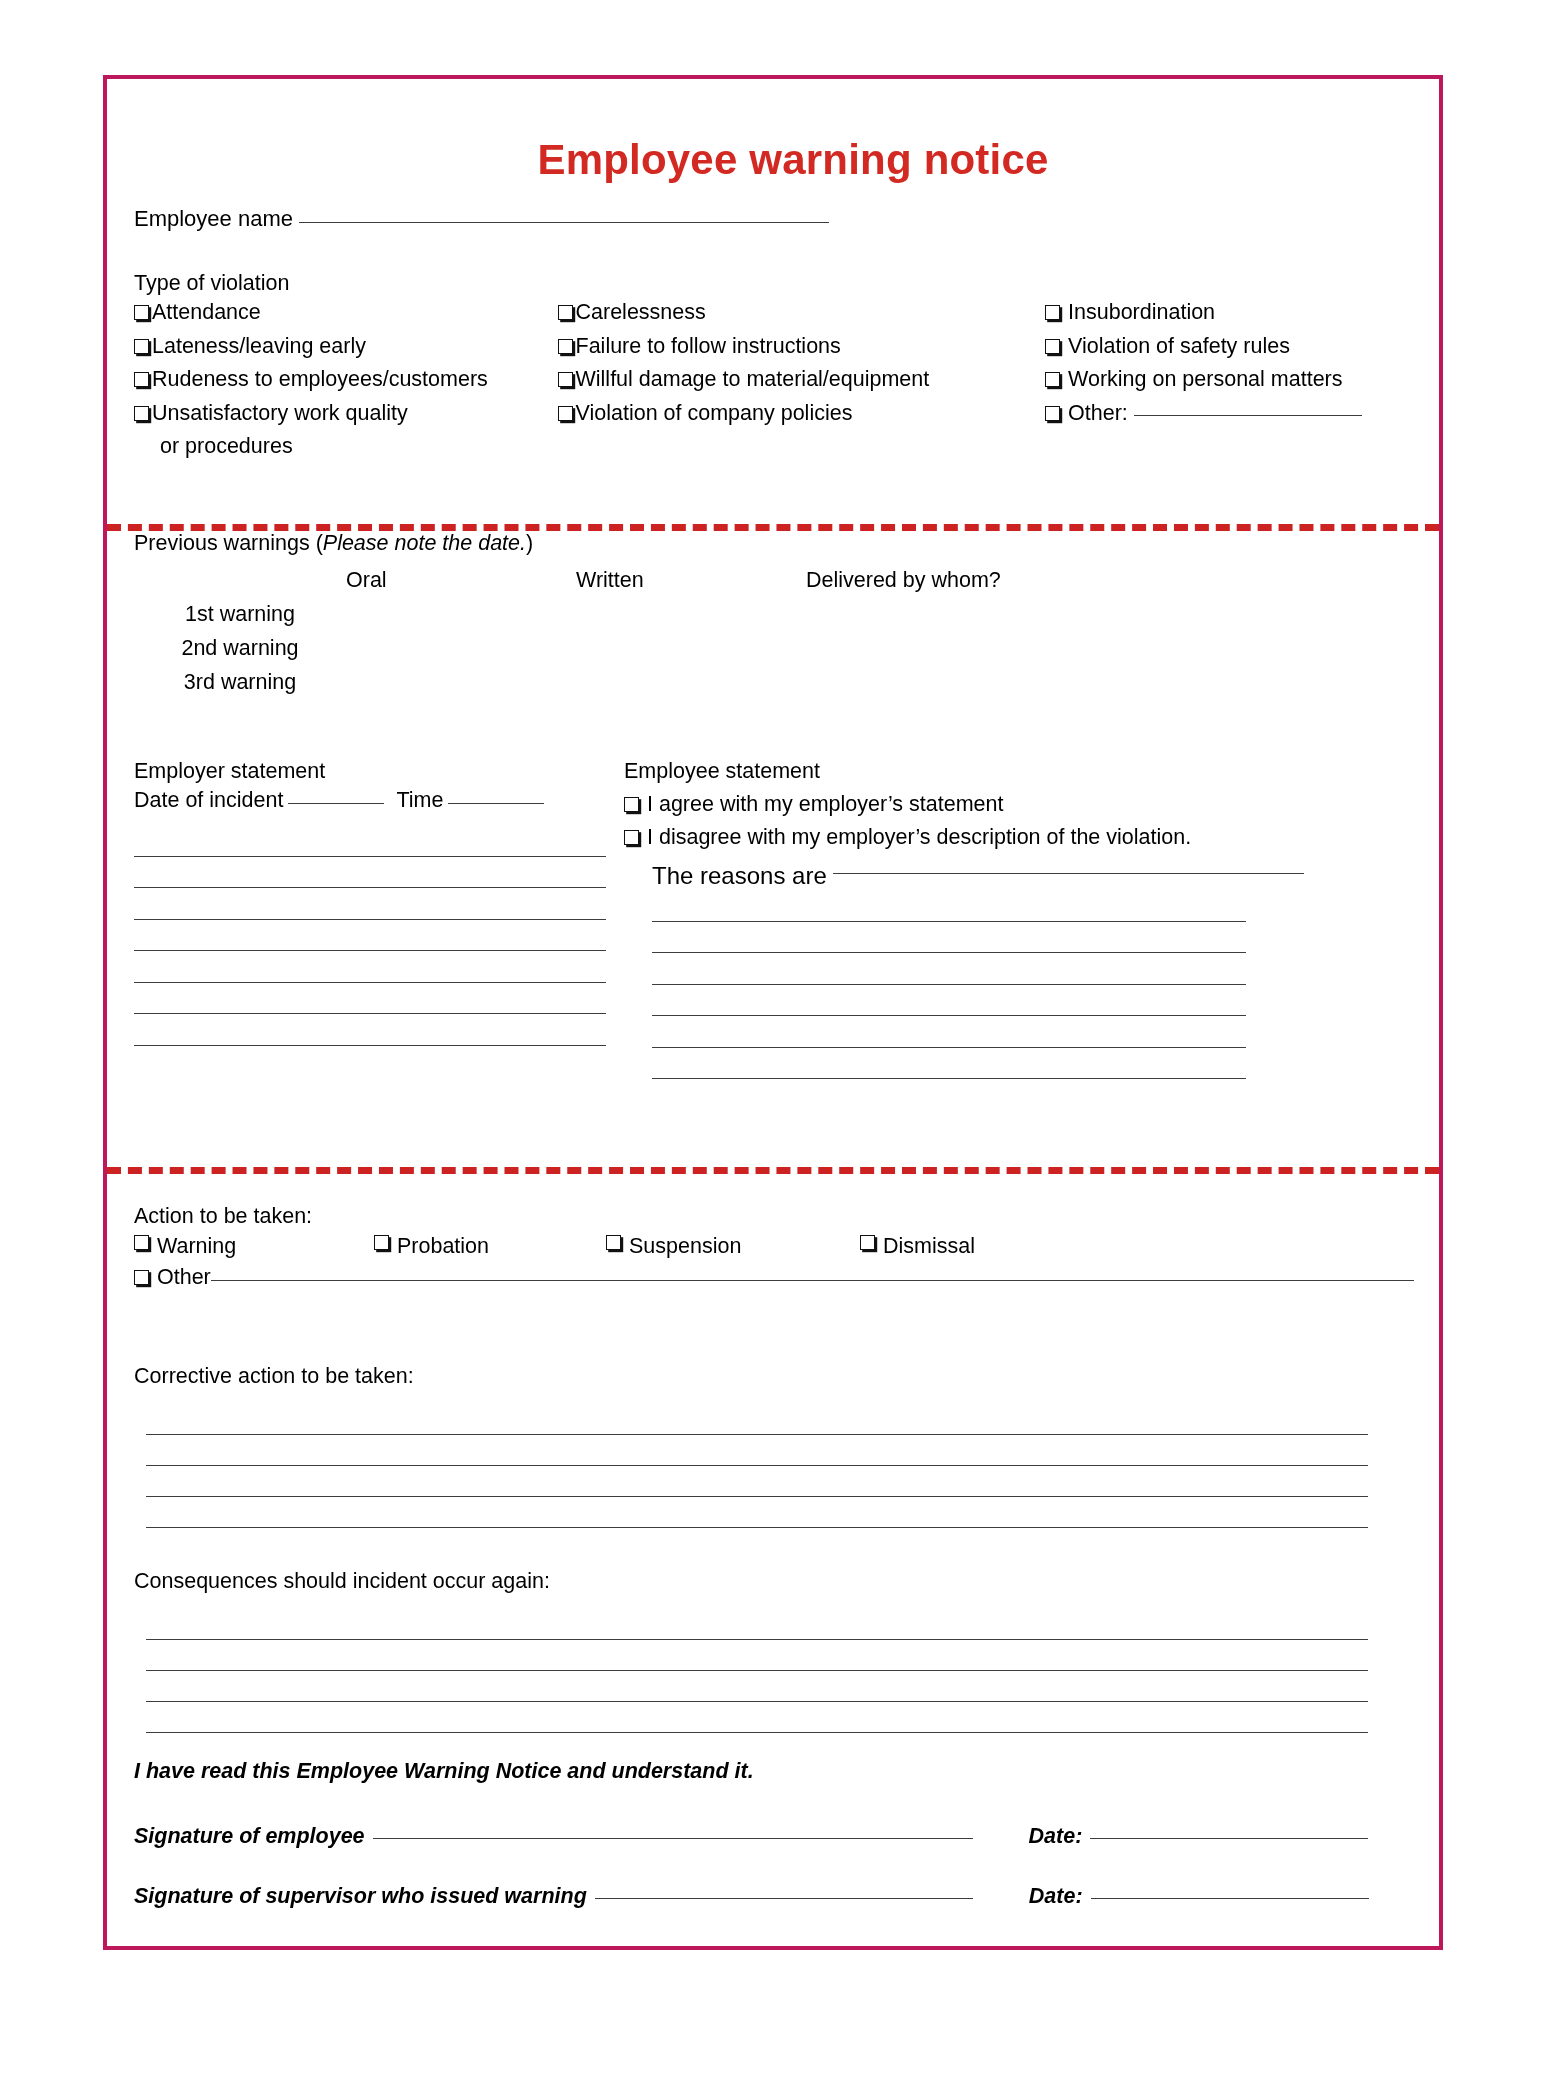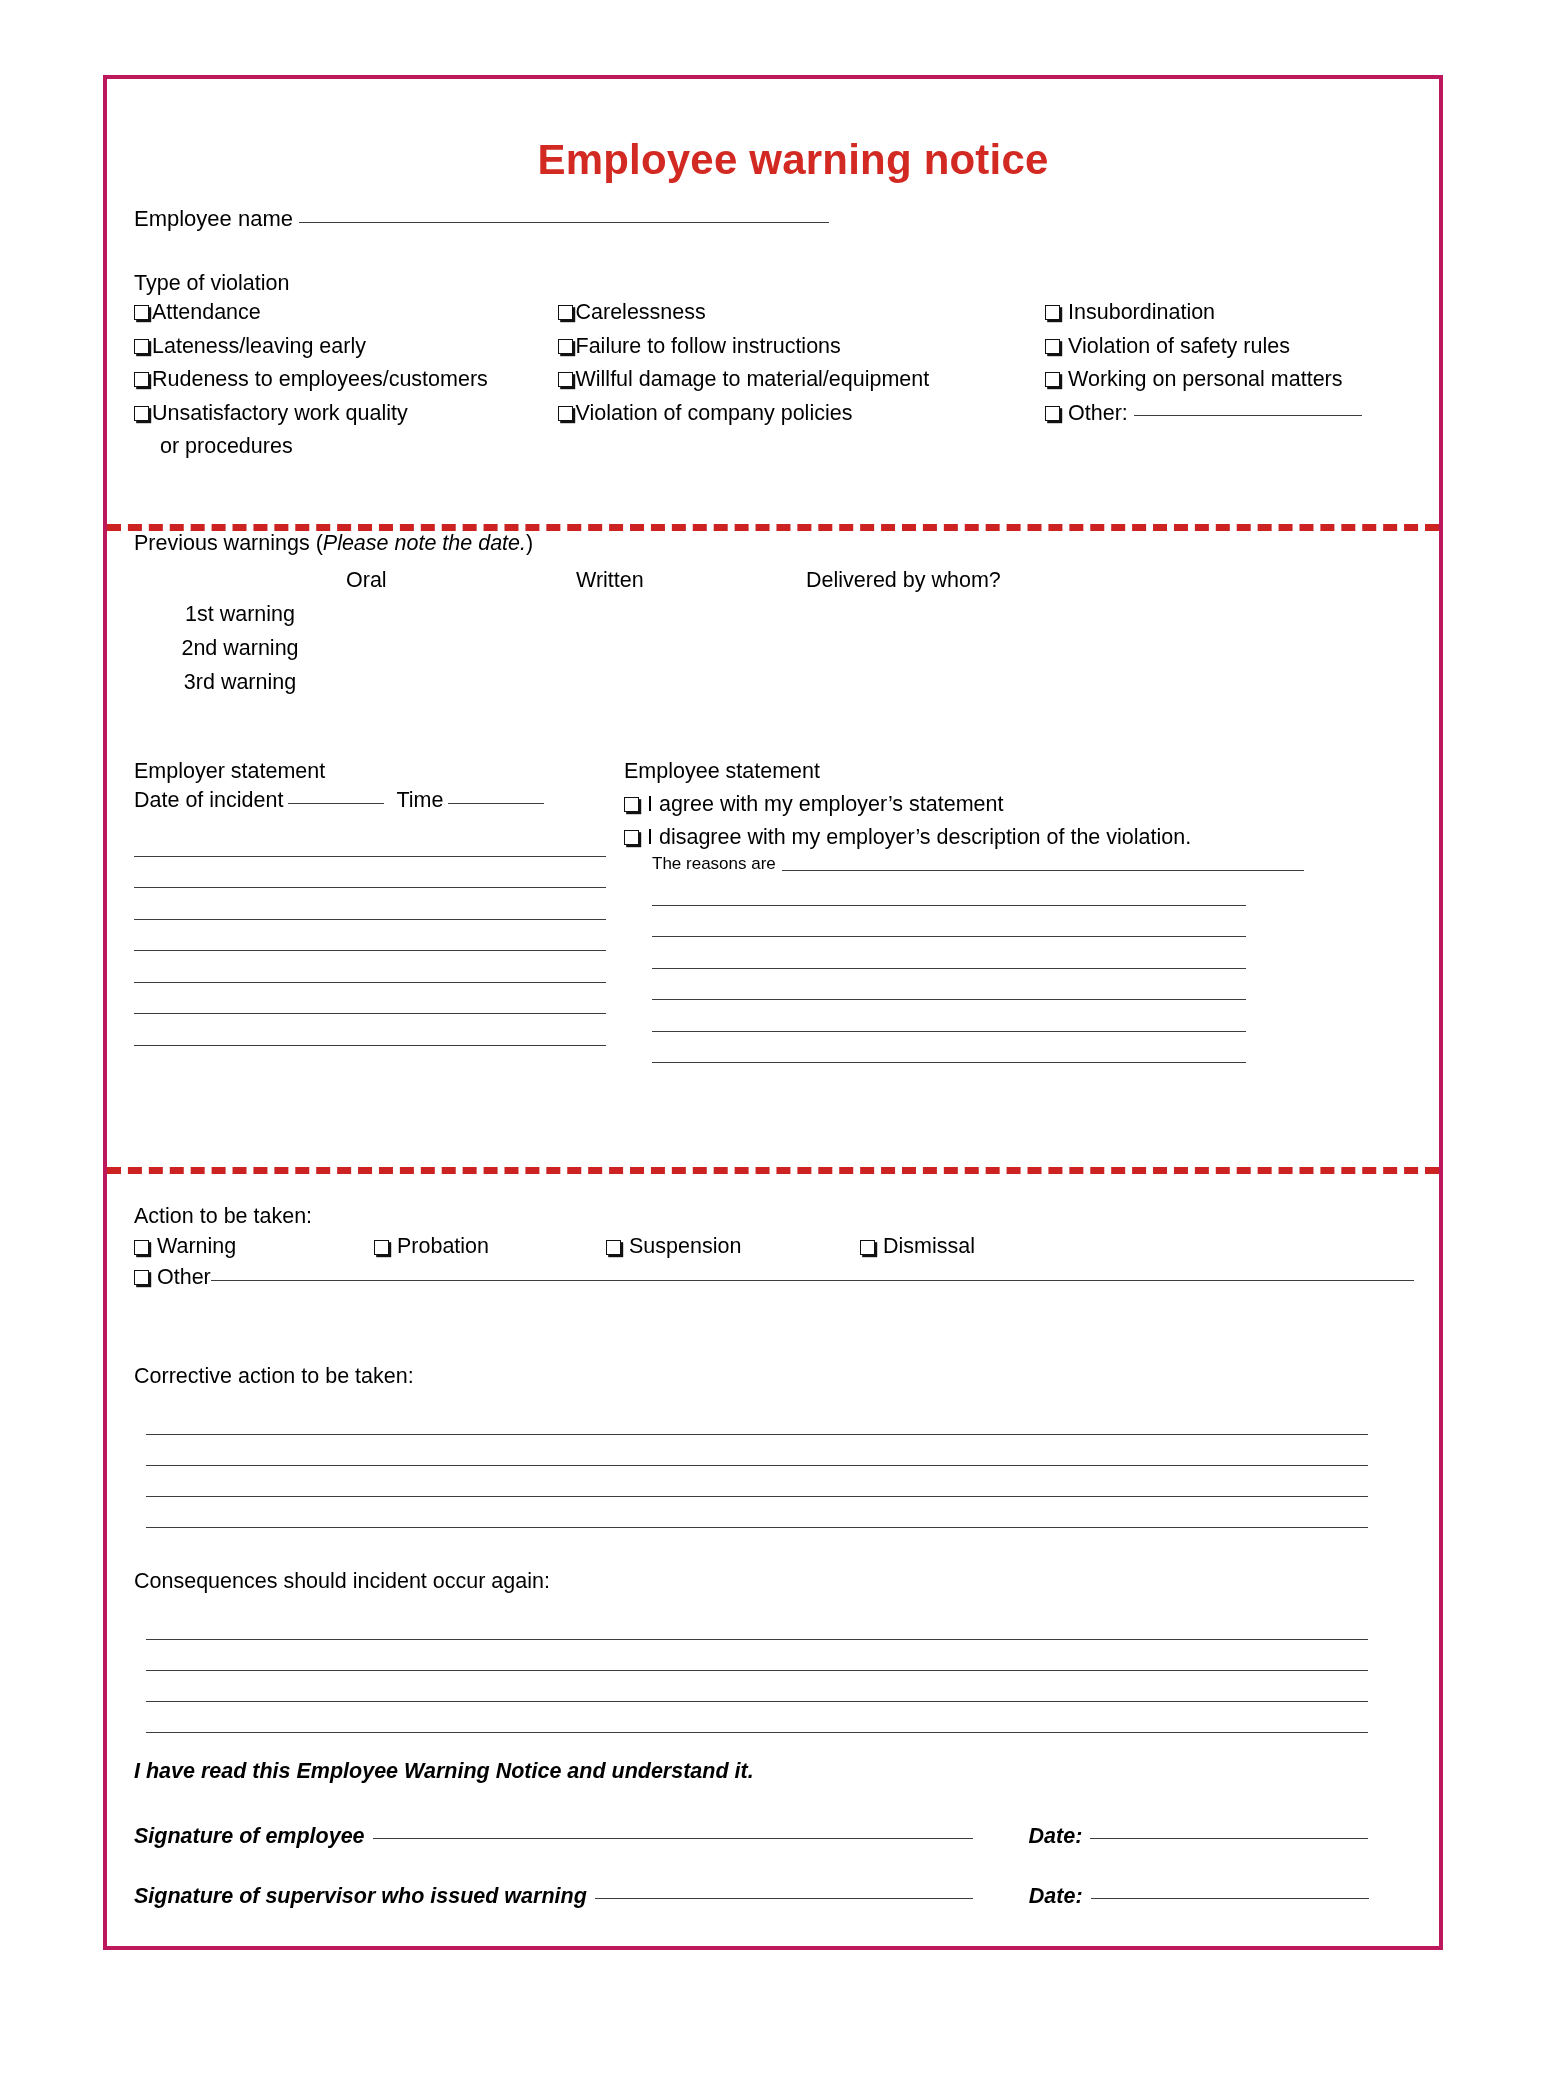--- a/index.html
+++ b/index.html
@@ -165,37 +165,38 @@
   .blank-line.first { margin-top: 12px; }
 
   .es-item {
     display: flex;
     align-items: baseline;
     font-size: 21.5px;
     line-height: 33px;
   }
   .es-sub {
     display: flex;
-    align-items: flex-end;
-    font-size: 17px;
+    align-items: center;
+    font-size: 24px;
     padding-left: 28px;
+    margin-top: 8px;
   }
   .es-sub .rule { flex: 1 1 auto; margin-left: 6px; }
   .es-blank {
     border-bottom: 1.6px solid #3d3d3d;
     height: 30.5px;
     width: 594px;
     margin-left: 28px;
   }
 
   
   .action-sec { position: absolute; left: 27px; top: 1125px; width: 1280px; }
   .action-title { font-size: 21.5px; }
   .action-row { display: flex; margin-top: 5px; font-size: 21.5px; }
-  .action-row .ai { display: flex; align-items: center; }
+  .action-row .ai { display: flex; align-items: flex-start; }
   .action-row .ai.a0 { width: 240px; }
   .action-row .ai.a1 { width: 232px; }
   .action-row .ai.a2 { width: 254px; }
   .action-row .ai.a3 { width: 200px; }
   .other-row { display: flex; align-items: baseline; font-size: 21.5px; margin-top: 6px; }
   .other-row .rule { flex: 1 1 auto; }
 
   
   .ca-sec { position: absolute; left: 27px; top: 1285px; width: 1280px; }
   .cons-sec { position: absolute; left: 27px; top: 1490px; width: 1280px; }

